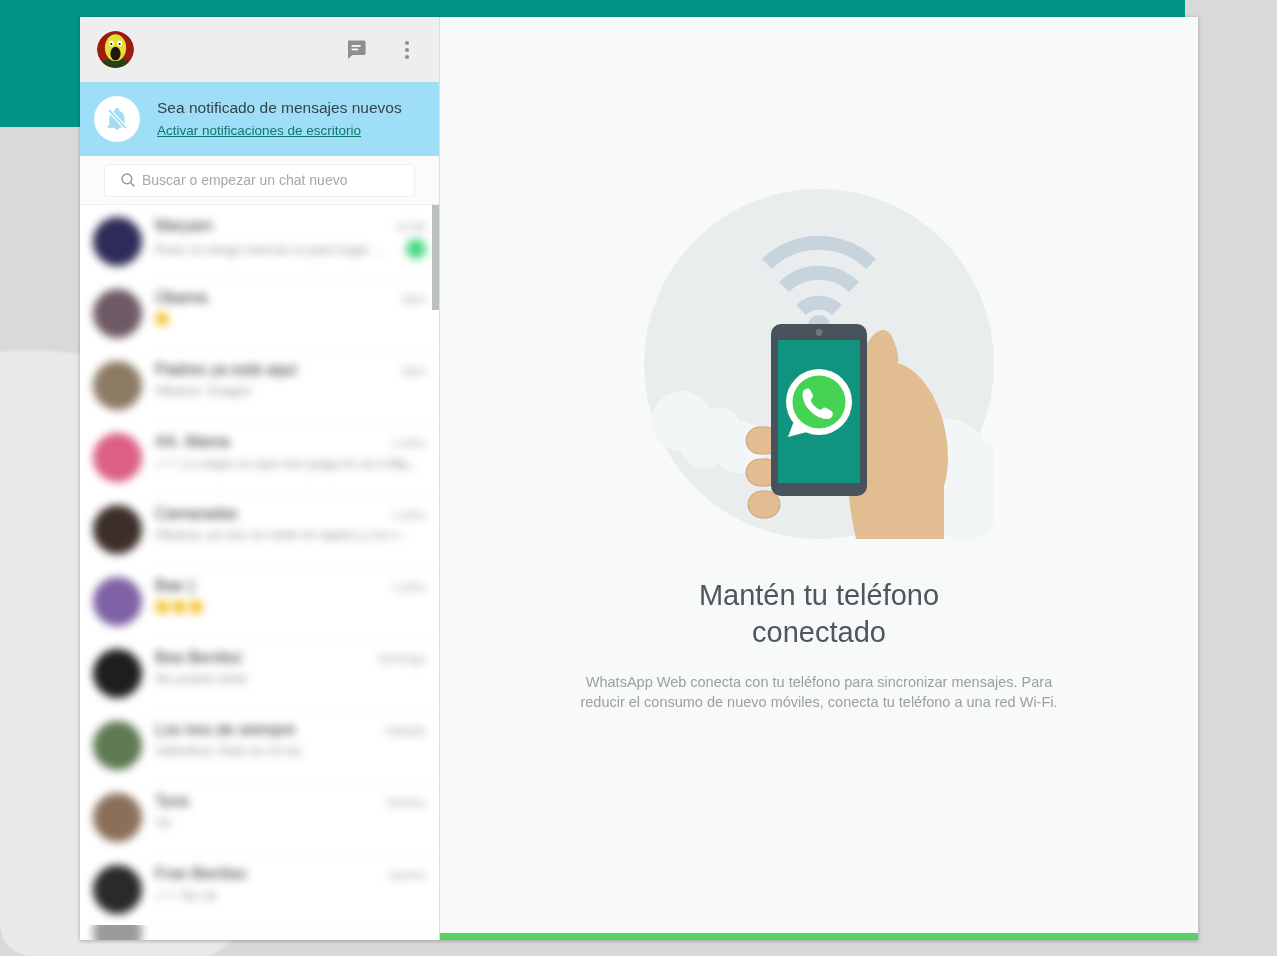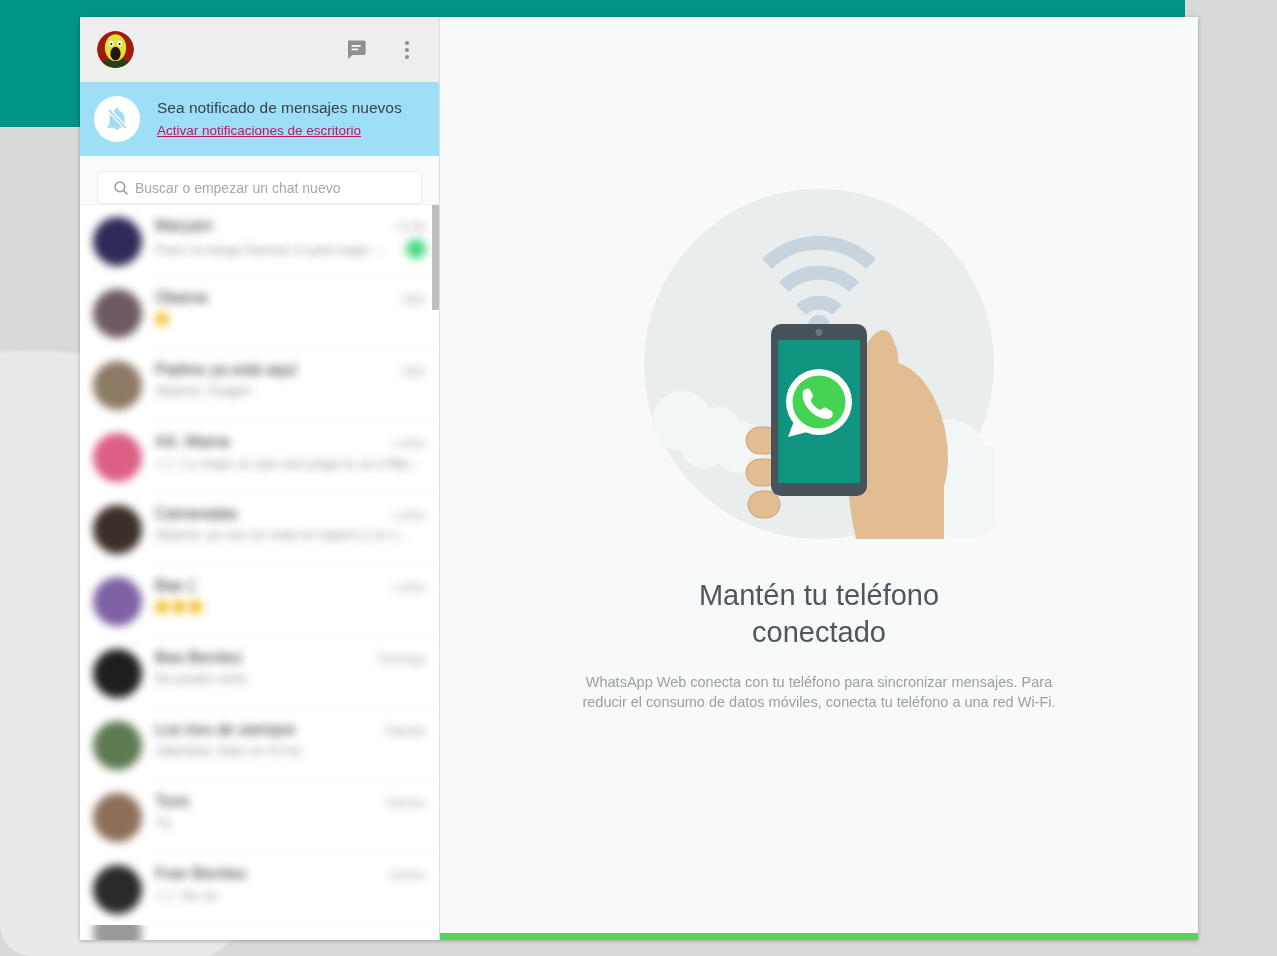--- a/index.html
+++ b/index.html
@@ -38,24 +38,24 @@
   .hdr-icon + .hdr-icon{margin-left:27px;}
   .notif{
     height:74px;background:var(--banner);display:flex;align-items:center;
     padding:0 14px;cursor:pointer;flex:none;
   }
   .notif-circle{
     width:46px;height:46px;border-radius:50%;background:#fff;flex:none;
     display:flex;align-items:center;justify-content:center;margin-right:17px;
   }
   .notif-title{font-size:15.5px;color:#38434a;margin-bottom:4px;}
-  .notif-link{font-size:13.5px;color:#be185d;text-decoration:underline;cursor:pointer;margin-top:12px;}
+  .notif-link{font-size:13.5px;color:#0f766e;text-decoration:underline;cursor:pointer;margin-top:12px;}
   .search-strip{
     height:49px;background:#fbfbfb;border-bottom:1px solid #eee;
-    display:flex;align-items:flex-end;padding:0 17px;flex:none;
+    display:flex;align-items:center;padding:0 24px;flex:none;
   }
   .search-box{
     flex:1;height:33px;background:#fff;border:1px solid #eee;border-radius:4px;
     display:flex;align-items:center;padding:0 12px;
   }
   .search-box input{
     border:none;outline:none;flex:1;font-size:14px;color:#444;
     font-family:inherit;background:transparent;margin-left:25px;
   }
   .search-box input::placeholder{color:#a8a8a8;}
@@ -376,18 +376,18 @@
           <circle cx="175" cy="213" r="33" fill="#fff"></circle>
           <path d="M 150 232 L 144 248 L 163 243 Z" fill="#fff"></path>
           <circle cx="175" cy="213" r="26.5" fill="#45d354"></circle>
           <path d="M 162 200 q -4 1 -3.4 7 q 1 9 8.6 16 q 7.6 7 15.6 7 q 5.6 -.4 6 -4.6 q .2 -2.4 -1.6 -3.6 l -5.4 -3 q -2 -1 -3.4 .8 q -1.4 1.8 -3 1 q -5.6 -2.8 -8.4 -8.4 q -.8 -1.6 1 -3 q 1.8 -1.4 .8 -3.4 l -3 -5.4 q -1.2 -1.8 -3.8 -.4 z" fill="#fff"></path>
         </g>
 
         <path d="M 238 307 Q 280 300 296 320 L 296 350 L 232 350 Z" fill="#e2bd92"></path>
       </svg>
 
       <h1>Mantén tu teléfono conectado</h1>
-      <p>WhatsApp Web conecta con tu teléfono para sincronizar mensajes. Para reducir el consumo de datos móviles, conecta tu teléfono a una red Wi-Fi.</p>
+      <p>WhatsApp Web conecta con tu teléfono para sincronizar mensajes. Para reducir el consumo de nuevo móviles, conecta tu teléfono a una red Wi-Fi.</p>
 
       <div class="progress"></div>
     </main>
   </div>
 </div>
 
 </body></html>

